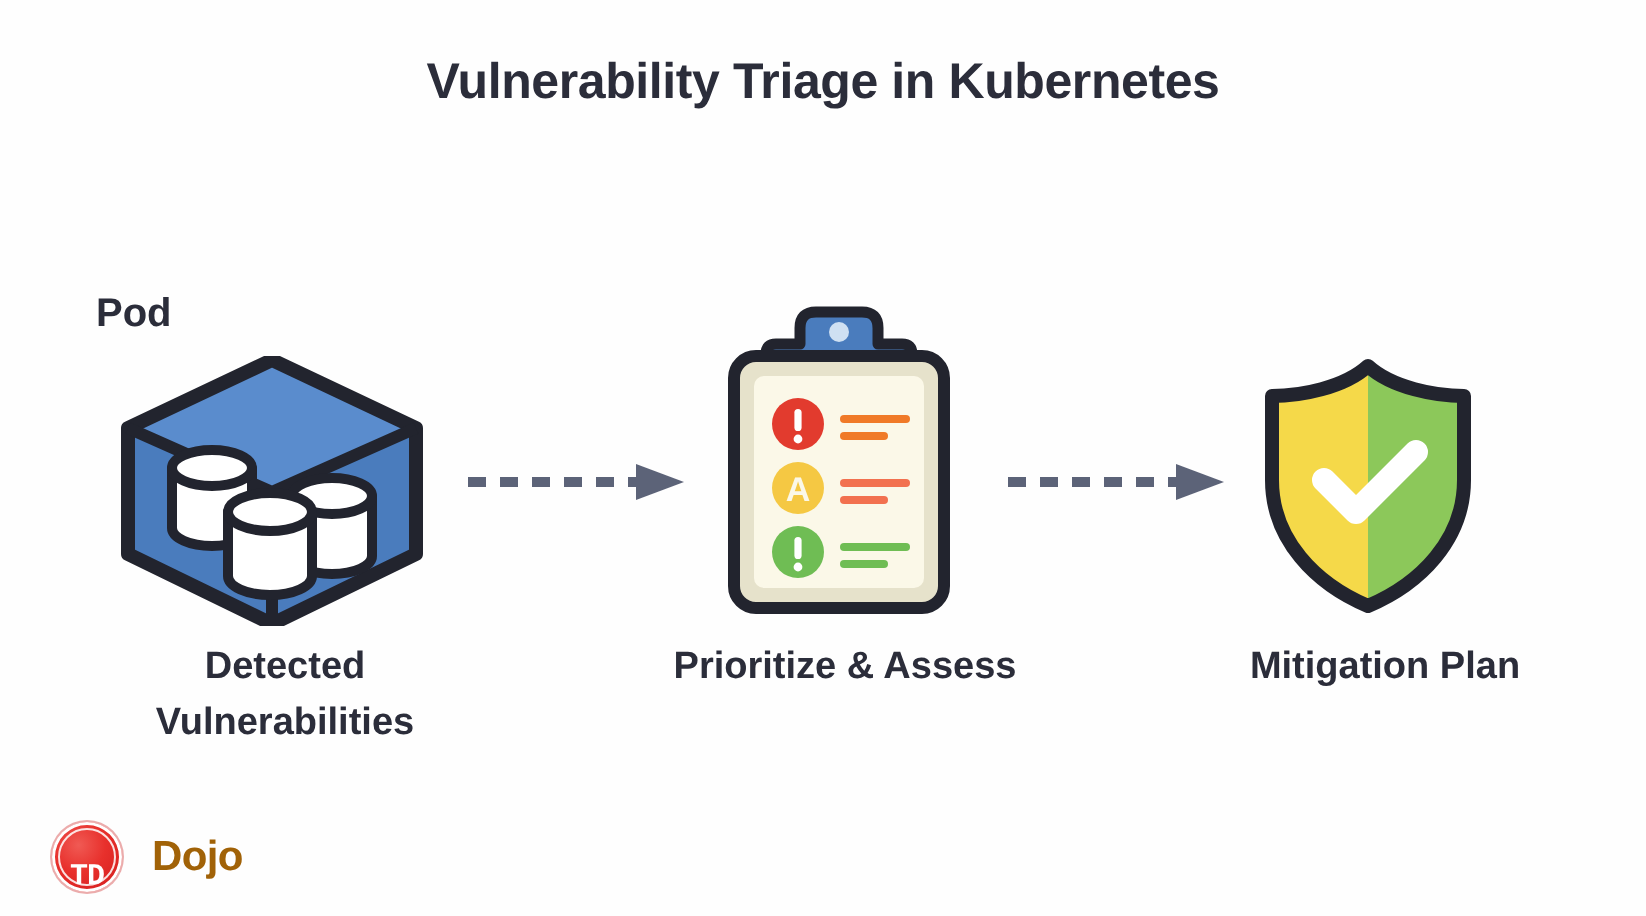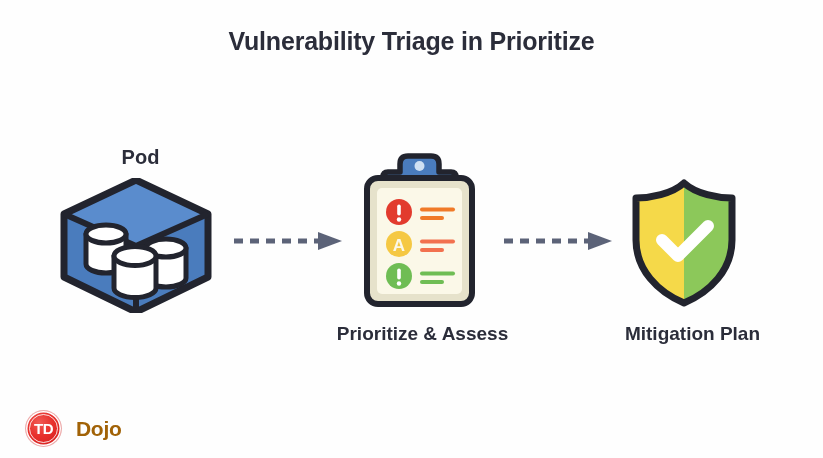--- a/index.html
+++ b/index.html
@@ -49,21 +49,20 @@
     left: 48px;
     top: 0;
     width: 185px;
     height: 180px;
   }
   .pod-caption {
     position: absolute;
     top: 6px;
     left: 0;
     width: 185px;
-    text-align: center;
     font-size: 20px;
     font-weight: bold;
     color: #2b2d3a;
   }
   .pod-svg {
     position: absolute;
     top: 38px;
     left: 8px;
   }
 
@@ -128,23 +127,24 @@
     align-items: center;
     gap: 9px;
   }
   .logo-badge {
     width: 35px;
     height: 35px;
     border-radius: 50%;
     background: radial-gradient(circle at 38% 33%, #f05a54 0%, #e8302c 42%, #cf1a1a 100%);
     box-shadow: 0 0 0 1.5px #ffffff inset, 0 0 0 1px rgba(200,20,20,0.35);
     display: flex;
-    align-items: center;
+    align-items: flex-end;
     justify-content: center;
     position: relative;
+    font-family: Liberation Mono, monospace;
   }
   .logo-badge-ring {
     position: absolute;
     inset: 3px;
     border-radius: 50%;
     border: 1.5px solid rgba(255,255,255,0.85);
     pointer-events: none;
   }
   .logo-badge-text {
     position: relative;
@@ -167,21 +167,21 @@
     color: #a16207;
     letter-spacing: -0.3px;
     margin-left: 6px;
   }
 </style>
 </head>
 <body>
 
 <div id="canvas">
 
-  <div class="page-title">Vulnerability Triage in Prioritize</div>
+  <div class="page-title">Vulnerability Triage in Kubernetes</div>
 
   <div class="flow">
 
     <div class="stage-pod">
       <div class="pod-caption">Pod</div>
       <div class="pod-svg">
         <svg width="160" height="135" viewBox="0 0 160 135" xmlns="http://www.w3.org/2000/svg">
 
           <g>
 
@@ -285,20 +285,22 @@
           </g>
           <path d="M56 5 C44 16 22 20 8 20 L8 62 C8 92 30 114 56 125 C82 114 104 92 104 62 L104 20 C90 20 68 16 56 5 Z" fill="none" stroke="#22242e" stroke-width="7" stroke-linejoin="round"></path>
           <path d="M34 62 L50 78 L80 48" fill="none" stroke="#ffffff" stroke-width="12" stroke-linecap="round" stroke-linejoin="round"></path>
         </svg>
       </div>
     </div>
 
   </div>
 
   <div class="caption caption-detected">
+    <div>Detected</div>
+    <div>Vulnerabilities</div>
   </div>
 
   <div class="caption caption-mitigation">
     <div>Mitigation Plan</div>
   </div>
 
   <div class="caption caption-prioritize">
     <div>Prioritize &amp; Assess</div>
   </div>
 

